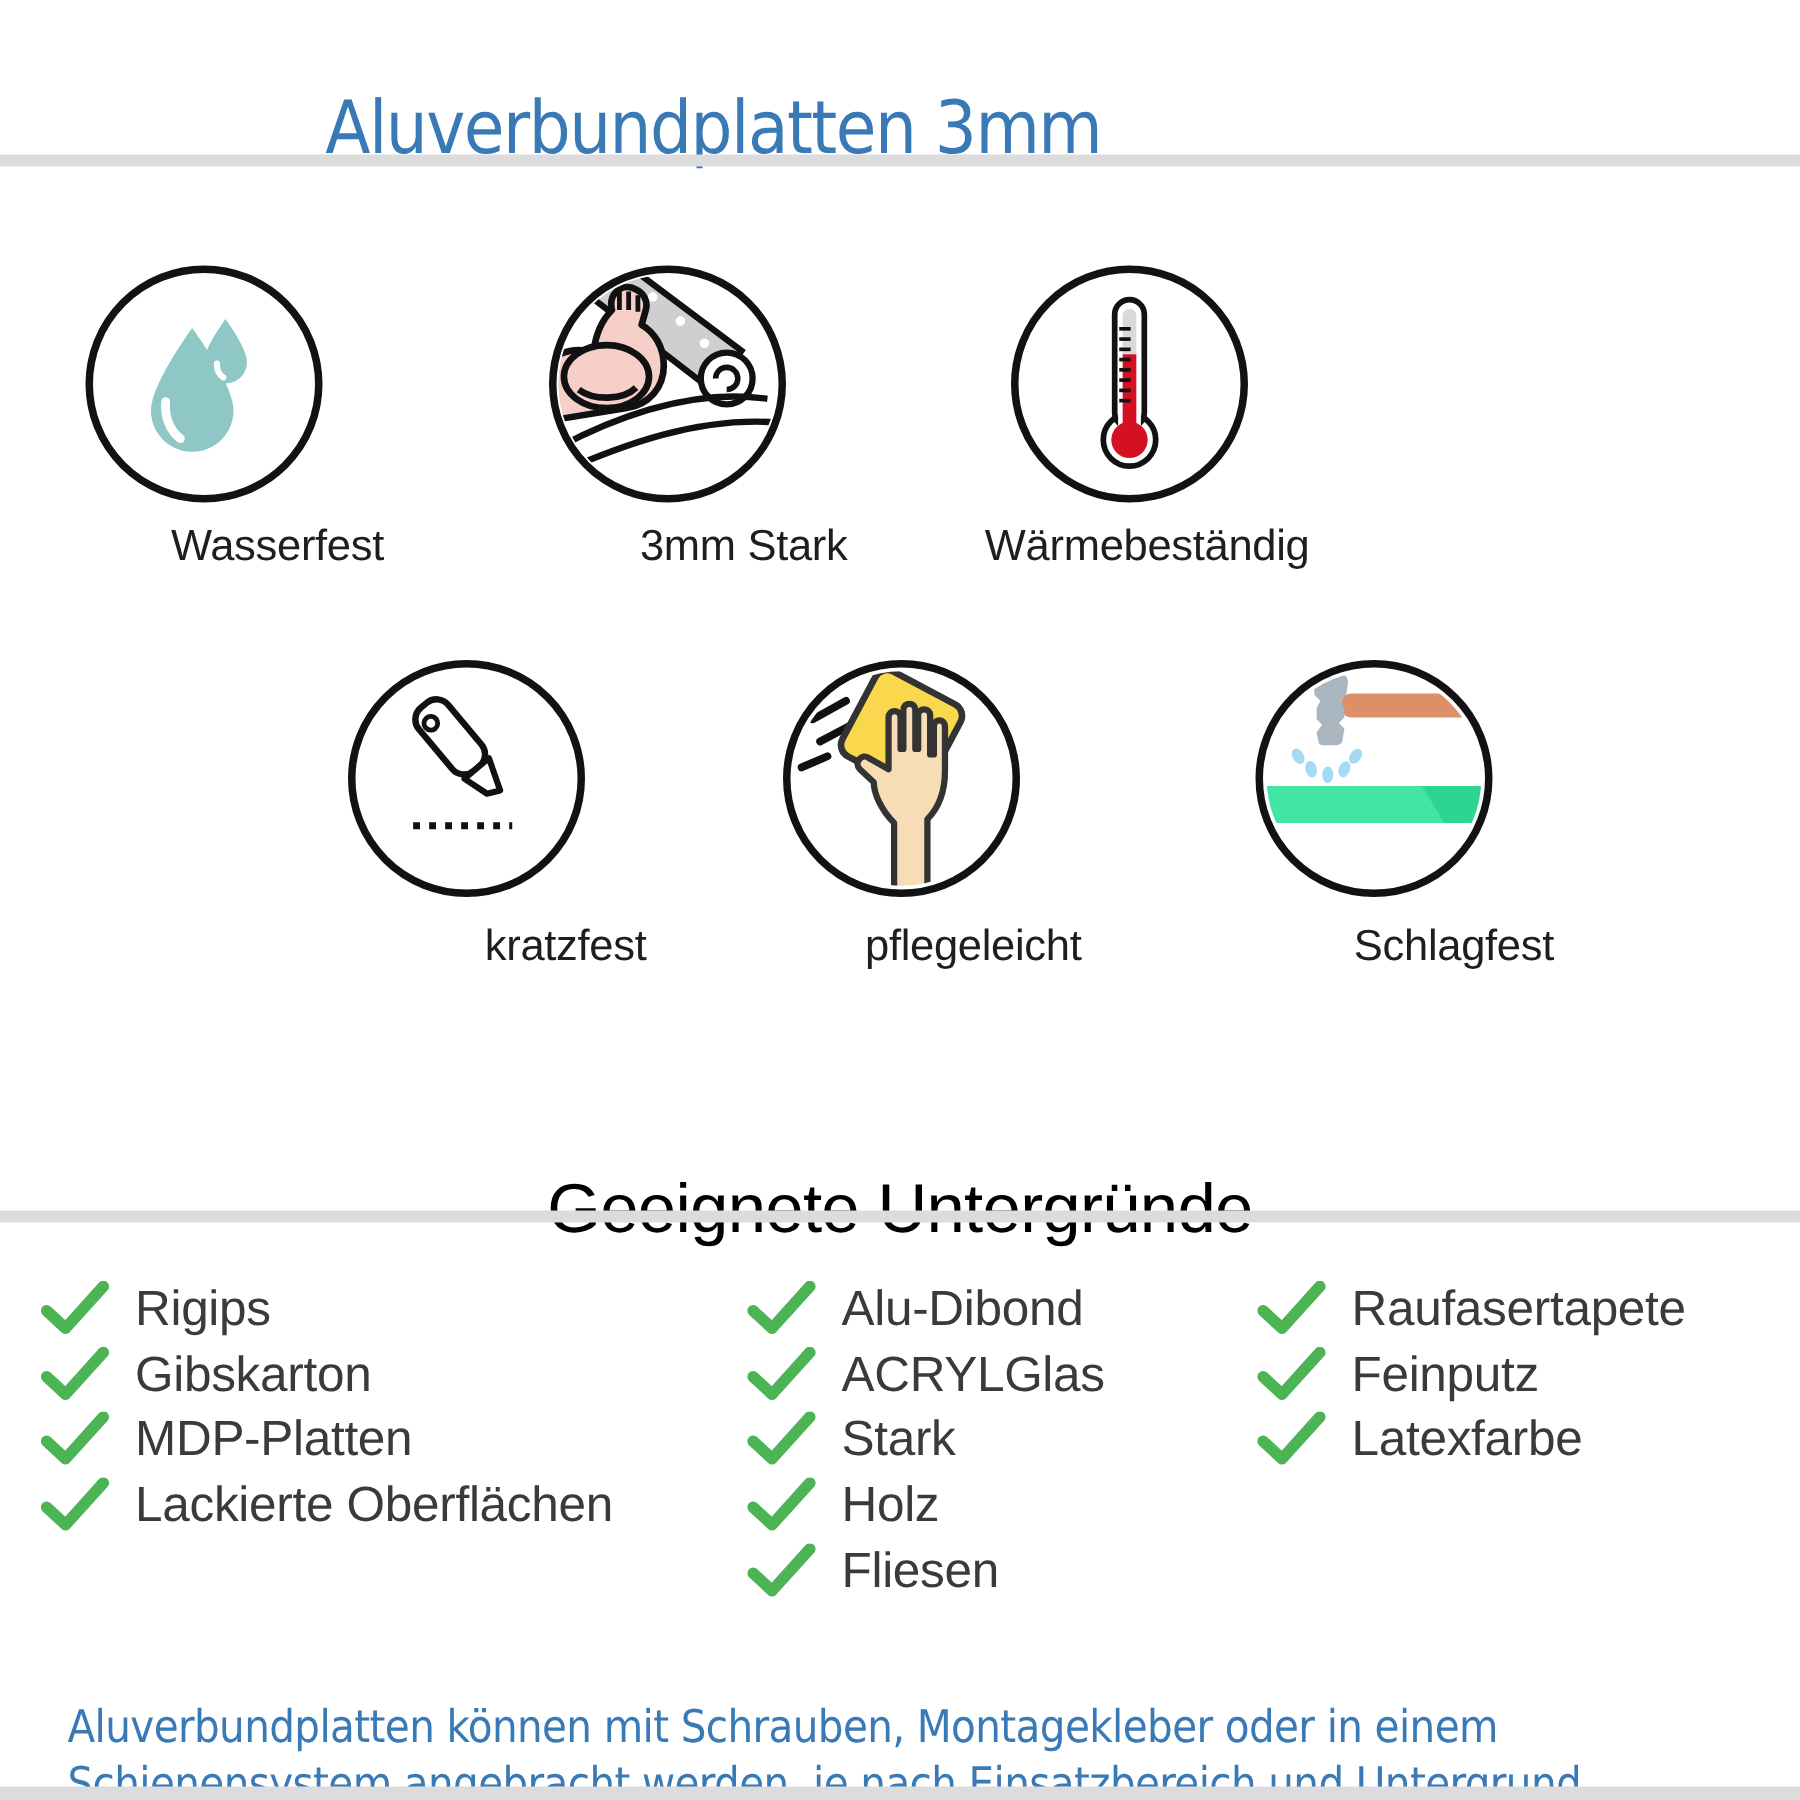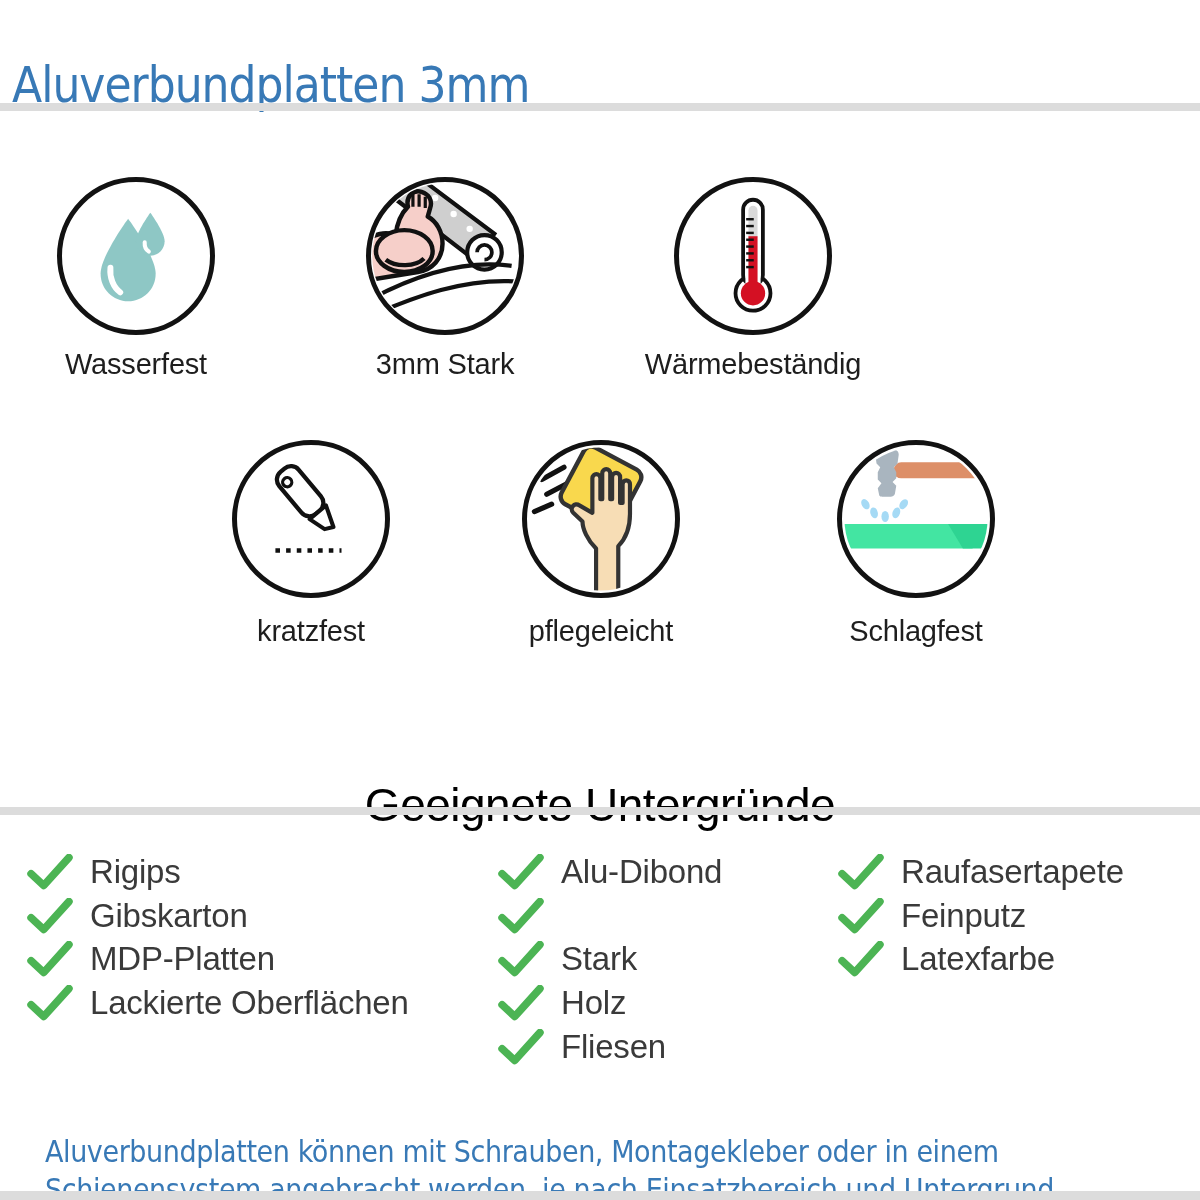--- a/index.html
+++ b/index.html
@@ -1,32 +1,32 @@
 <!DOCTYPE html>
 <html lang="de"><head>
 <meta charset="utf-8">
 <style>
   html,body{margin:0;padding:0;background:#fff;}
   #canvas{position:relative;width:1200px;height:1200px;background:#fff;overflow:hidden;
           font-family:"Liberation Sans","DejaVu Sans",sans-serif;}
 
   
-  .main-title{position:absolute;top:24px;left:12px;width:951px;text-align:left;
+  .main-title{position:absolute;top:24px;left:0;width:951px;text-align:center;
     font-family:"DejaVu Sans","Liberation Sans",sans-serif;font-stretch:condensed;
     font-size:49px;font-weight:400;letter-spacing:-1px;color:#3879b6;}
   .section-title{position:absolute;top:740px;left:0;width:1200px;text-align:center;
     font-size:46px;font-weight:500;letter-spacing:-0.5px;color:#000000;}
 
   .divider{position:absolute;left:0;width:1200px;height:8px;background:#dcdcdc;}
   .divider.d1{top:103px;}
   .divider.d2{top:807px;}
   .divider.d3{top:1191px;height:9px;}
 
   
-  .feature{position:absolute;width:240px;text-align:center;}
+  .feature{position:absolute;width:240px;text-align:right;}
   .circle{width:158px;height:158px;margin:0 auto;border:5px solid #121212;border-radius:50%;
           background:#fff;box-sizing:border-box;display:flex;align-items:center;justify-content:center;overflow:hidden;}
   .feature .label{display:block;font-size:29px;font-weight:500;color:#1e1e1e;letter-spacing:-0.2px;}
   .row1 .label{margin-top:13px;}
   .row2 .label{margin-top:17px;}
 
   
   .sub-col{position:absolute;top:850px;}
   .sub-item{display:flex;align-items:center;height:43.7px;gap:17px;}
   .sub-item .txt{font-size:33px;font-weight:500;color:#3a3a3a;letter-spacing:-0.2px;white-space:nowrap;text-align:right;}
@@ -203,20 +203,21 @@
     <div class="sub-item">
       <svg class="check" width="46" height="36" viewBox="0 0 50 40">
           <path d="M4,22 L18,35 L46,4" stroke="#4cb454" stroke-width="8.5" fill="none" stroke-linecap="round" stroke-linejoin="round"></path>
         </svg>
       <span class="txt">Alu-Dibond</span>
     </div>
     <div class="sub-item">
       <svg class="check" width="46" height="36" viewBox="0 0 50 40">
           <path d="M4,22 L18,35 L46,4" stroke="#4cb454" stroke-width="8.5" fill="none" stroke-linecap="round" stroke-linejoin="round"></path>
         </svg>
+      <span class="txt">ACRYLGlas</span>
     </div>
     <div class="sub-item">
       <svg class="check" width="46" height="36" viewBox="0 0 50 40">
           <path d="M4,22 L18,35 L46,4" stroke="#4cb454" stroke-width="8.5" fill="none" stroke-linecap="round" stroke-linejoin="round"></path>
         </svg>
       <span class="txt">Stark</span>
     </div>
     <div class="sub-item">
       <svg class="check" width="46" height="36" viewBox="0 0 50 40">
           <path d="M4,22 L18,35 L46,4" stroke="#4cb454" stroke-width="8.5" fill="none" stroke-linecap="round" stroke-linejoin="round"></path>

